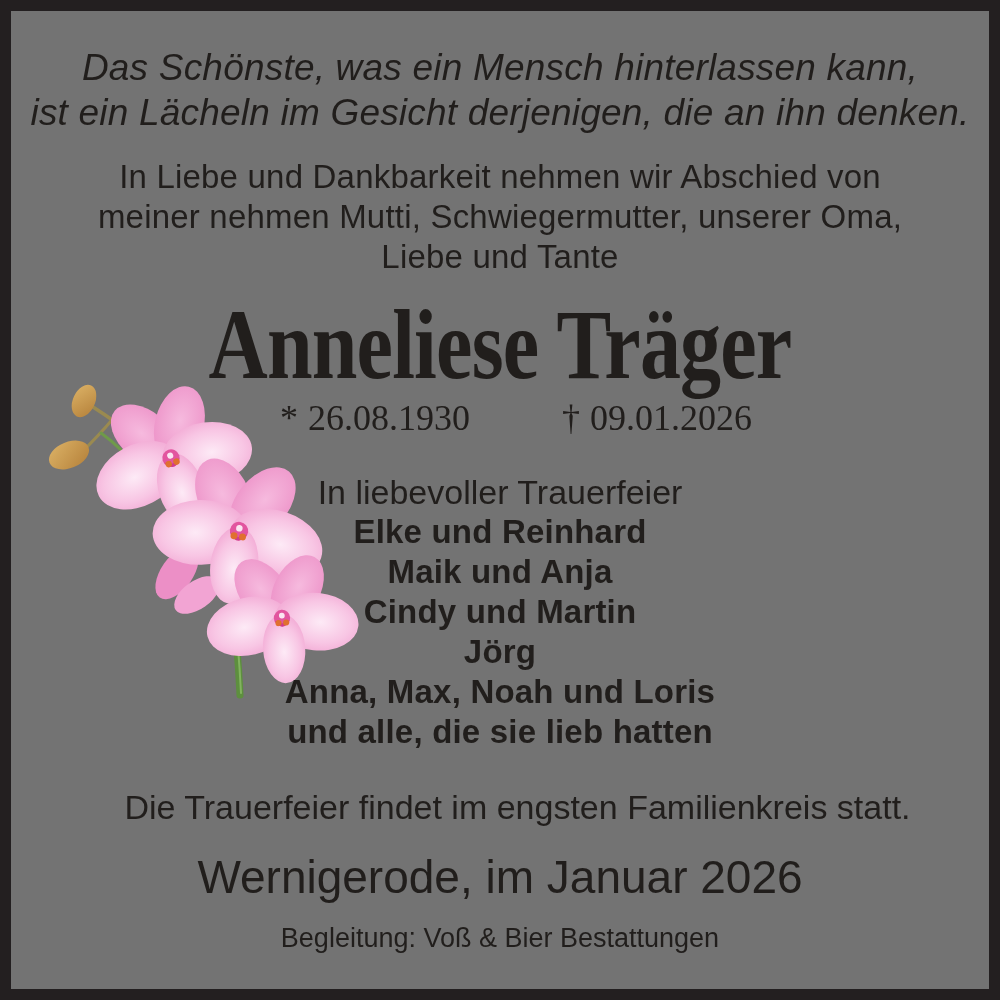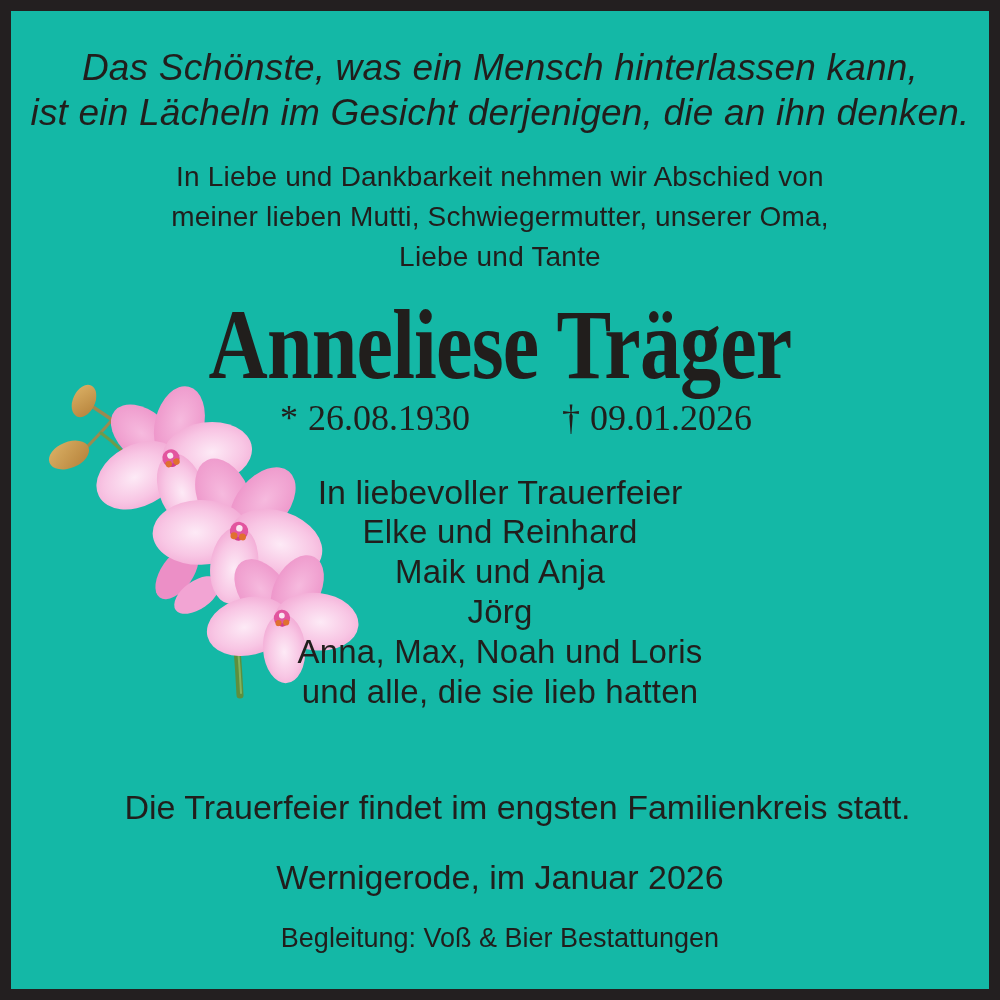--- a/index.html
+++ b/index.html
@@ -1,36 +1,36 @@
 <!DOCTYPE html>
 <html><head>
 <meta charset="utf-8">
 <style>
   html,body { margin:0; padding:0; background:#fff; }
   .card {
     position:relative;
     width:1000px; height:1000px;
     box-sizing:border-box;
-    background:#14b8a6;
+    background:#737373;
     border:11px solid #231f20;
     overflow:hidden;
     font-family:"Liberation Sans", sans-serif;
     color:#211e1c;
   }
   .line-block { position:absolute; left:0; right:0; text-align:center; }
   .quote {
     top:34px;
     font-style:italic;
     font-size:37px;
     line-height:45px;
     letter-spacing:0.2px;
   }
   .intro {
     top:146px;
-    font-size:28px;
+    font-size:33px;
     line-height:40px;
     letter-spacing:0.2px;
   }
   .name {
     top:279px;
     margin:0;
     font-family:"Liberation Serif", serif;
     font-weight:700;
     font-size:100px;
     line-height:110px;
@@ -51,33 +51,33 @@
   }
   .dates .sym { margin-right:10px; }
   .remember-heading {
     top:461px;
     font-size:34px;
     line-height:40px;
   }
   .mourners {
     top:501px;
     font-size:33px;
-    font-weight:400;
+    font-weight:700;
     line-height:40px;
     letter-spacing:0.2px;
   }
   .notice {
     top:776px;
     font-size:34px;
     line-height:40px;
     padding-left:35px;
   }
   .place {
     top:846px;
-    font-size:34px;
+    font-size:46px;
     line-height:40px;
   }
   .funeral {
     top:911px;
     font-size:27px;
     line-height:32px;
   }
   .orchid {
     position:absolute;
     left:28px; top:362px;
@@ -189,40 +189,41 @@
     </g>
   </svg>
 
   <div class="line-block quote">
     <div>Das Schönste, was ein Mensch hinterlassen kann,</div>
     <div>ist ein Lächeln im Gesicht derjenigen, die an ihn denken.</div>
   </div>
 
   <div class="line-block intro">
     <div>In Liebe und Dankbarkeit nehmen wir Abschied von</div>
-    <div>meiner lieben Mutti, Schwiegermutter, unserer Oma,</div>
+    <div>meiner nehmen Mutti, Schwiegermutter, unserer Oma,</div>
     <div>Liebe und Tante</div>
   </div>
 
   <h1 class="line-block name">Anneliese Träger</h1>
 
   <div class="line-block dates">
     <span>
       <span class="sym">*</span><span>26.08.1930</span>
     </span>
     <span>
       <span class="sym">†</span><span>09.01.2026</span>
     </span>
   </div>
 
   <div class="line-block remember-heading">In liebevoller Trauerfeier</div>
 
   <div class="line-block mourners">
     <div>Elke und Reinhard</div>
     <div>Maik und Anja</div>
+    <div>Cindy und Martin</div>
     <div>Jörg</div>
     <div>Anna, Max, Noah und Loris</div>
     <div>und alle, die sie lieb hatten</div>
   </div>
 
   <div class="line-block notice">Die Trauerfeier findet im engsten Familienkreis statt.</div>
 
   <div class="line-block place">Wernigerode, im Januar 2026</div>
 
   <div class="line-block funeral">Begleitung: Voß &amp; Bier Bestattungen</div>

